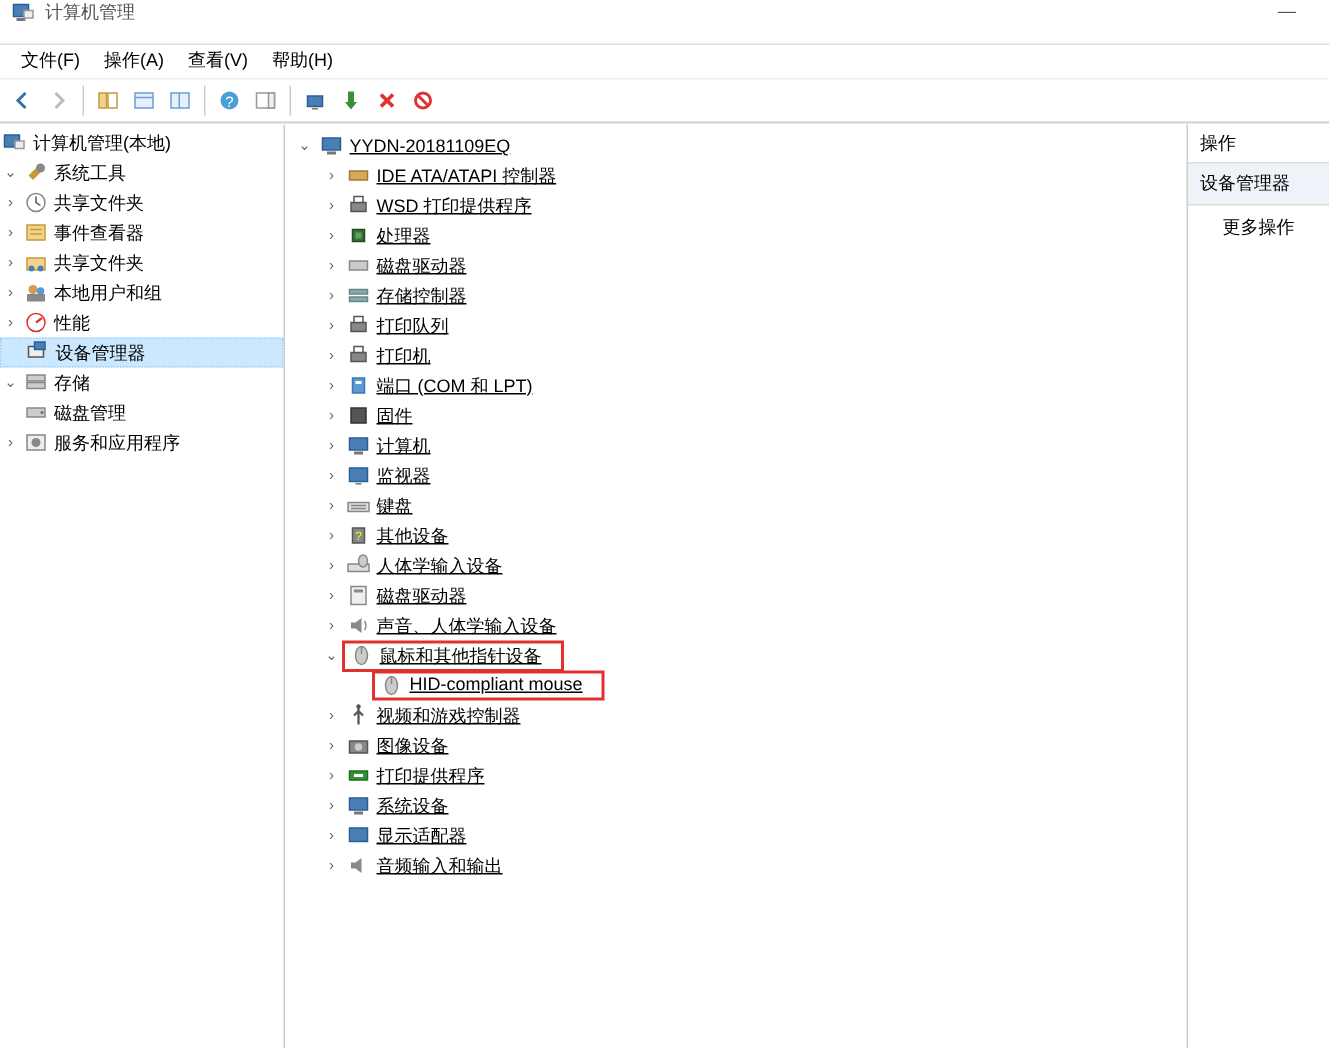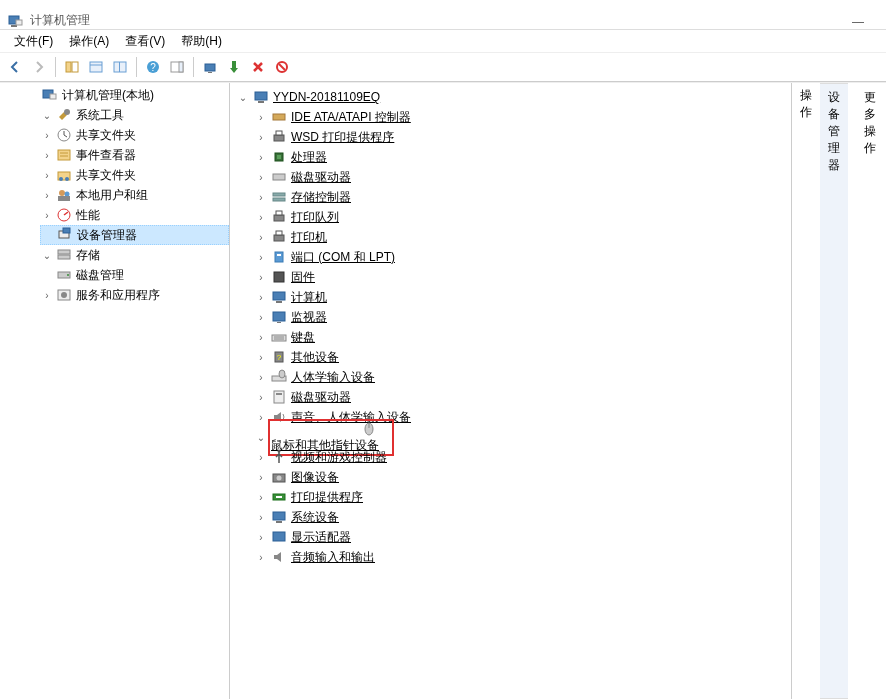--- a/index.html
+++ b/index.html
@@ -1,50 +1,50 @@
 <!DOCTYPE html>
 <html><head>
 <meta charset="utf-8">
 <style>
 * { box-sizing: border-box; margin: 0; padding: 0; }
 body { font-family: "Microsoft YaHei", "Segoe UI", Tahoma, sans-serif; font-size: 12px; background: #fff; width: 886px; height: 699px; overflow: hidden; display: flex; flex-direction: column; }
-.titlebar { height: 30px; display: flex; align-items: flex-end; padding: 0 8px; border-bottom: 1px solid #ddd; }
+.titlebar { height: 30px; display: flex; align-items: flex-start; padding: 0 8px; border-bottom: 1px solid #ddd; }
 .titlebar .icon { width: 16px; height: 16px; margin-right: 6px; }
 .titlebar .title { flex: 1; color: #555; }
 .titlebar .winbtn { width: 40px; text-align: center; color: #555; font-size: 12px; }
-.menubar { height: 22px; display: flex; align-items: center; padding: 0 6px; }
+.menubar { height: 22px; display: flex; padding: 0 6px; }
 .menubar .menuitem { padding: 2px 8px; cursor: default; color: #000; }
 .toolbar { height: 30px; display: flex; align-items: center; padding: 0 4px; border-top: 1px solid #eee; border-bottom: 1px solid #ccc; gap: 2px; }
 .toolbar .tbtn { width: 22px; height: 22px; display: flex; align-items: center; justify-content: center; cursor: default; border: 1px solid transparent; }
 .toolbar .sep { width: 1px; height: 20px; background: #ccc; margin: 0 3px; }
-.content { flex: 1; display: flex; border-top: 1px solid #eee; padding-left: 40px; }
+.content { flex: 1; display: flex; border-top: 1px solid #eee; }
 .leftpane { width: 190px; border-right: 1px solid #ccc; overflow: auto; background: #fff; padding: 2px 0; }
 .centerpane { flex: 1; border-right: 1px solid #ccc; overflow: auto; background: #fff; }
-.rightpane { width: 94px; background: #fff; display: flex; flex-direction: row; }
+.rightpane { width: 94px; background: #fff; display: flex; flex-direction: column; }
 .rightpane .header { background: #fff; padding: 4px 8px; font-weight: normal; color: #000; }
 .rightpane .section { background: #eef3fa; padding: 5px 8px; margin: 0; border-bottom: 1px solid #ddd; border-top: 1px solid #ddd; }
-.rightpane .action { padding: 6px 16px; color: #000; cursor: default; }
+.rightpane .action { padding: 6px 16px; color: #000; cursor: default; text-align: center; }
 .tree { list-style: none; }
 .tree li { white-space: nowrap; }
 .tree .row { display: flex; align-items: center; height: 20px; padding-left: 0; cursor: default; }
 .tree .row.sel { background: #cce8ff; border: 1px dotted #99d1ff; }
 .tree .exp { width: 14px; text-align: center; color: #666; font-size: 10px; display: inline-flex; justify-content: center; align-items: center; }
 .tree .ic { width: 16px; height: 16px; display: inline-flex; align-items: center; justify-content: center; margin: 0 2px; }
 .tree .lbl { padding: 0 2px; }
 .ind0 { padding-left: 2px; }
 .ind1 { padding-left: 16px; }
 .dev-tree { list-style: none; padding: 4px 0; }
 .dev-tree .row { display: flex; align-items: center; height: 20px; cursor: default; }
 .dev-tree .exp { width: 14px; text-align: center; color: #666; font-size: 10px; display: inline-flex; justify-content: center; }
 .dev-tree .ic { width: 16px; height: 16px; display: inline-flex; align-items: center; justify-content: center; margin: 0 3px; }
 .dev-tree .lbl { padding: 0 1px; text-decoration: underline; }
 .di0 { padding-left: 6px; }
 .di1 { padding-left: 24px; }
 .di2 { padding-left: 44px; }
-.highlight { border: 2px solid #e03030; display: inline-flex; align-items: flex-end; padding-right: 12px; flex-direction: column; }
+.highlight { border: 2px solid #e03030; display: inline-flex; align-items: flex-start; padding-right: 12px; }
 svg { display: block; }
 </style>
 </head>
 <body>
 
 <div class="titlebar">
   <span class="icon">
     <svg width="16" height="16" viewBox="0 0 16 16">
         <rect x="1" y="3" width="10" height="8" fill="#4a7fb5" stroke="#2a5f95"></rect>
         <rect x="3" y="12" width="6" height="2" fill="#777"></rect>
@@ -484,20 +484,34 @@
                 <svg width="16" height="16">
                   <ellipse cx="8" cy="8" rx="4" ry="6" fill="#ccc" stroke="#888"></ellipse>
                   <line x1="8" y1="2" x2="8" y2="7" stroke="#888"></line>
                 </svg>
               </span>
               <span class="lbl">鼠标和其他指针设备</span>
             </span>
           </div>
         </li>
       <li>
+          <div class="row di2">
+            <span class="exp"> </span>
+            <span class="highlight">
+              <span class="ic">
+                <svg width="16" height="16">
+                  <ellipse cx="8" cy="8" rx="4" ry="6" fill="#ccc" stroke="#888"></ellipse>
+                  <line x1="8" y1="2" x2="8" y2="7" stroke="#888"></line>
+                </svg>
+              </span>
+              <span class="lbl">HID-compliant mouse</span>
+            </span>
+          </div>
+        </li>
+      <li>
           <div class="row di1">
             <span class="exp">›</span>
             <span class="ic">
               <svg width="16" height="16">
                 <path d="M8 2 L8 14 M8 5 L5 8 M8 5 L11 8" stroke="#555" stroke-width="1.5" fill="none"></path>
                 <circle cx="8" cy="2" r="1.5" fill="#555"></circle>
               </svg>
             </span>
             <span class="lbl">视频和游戏控制器</span>
           </div>

